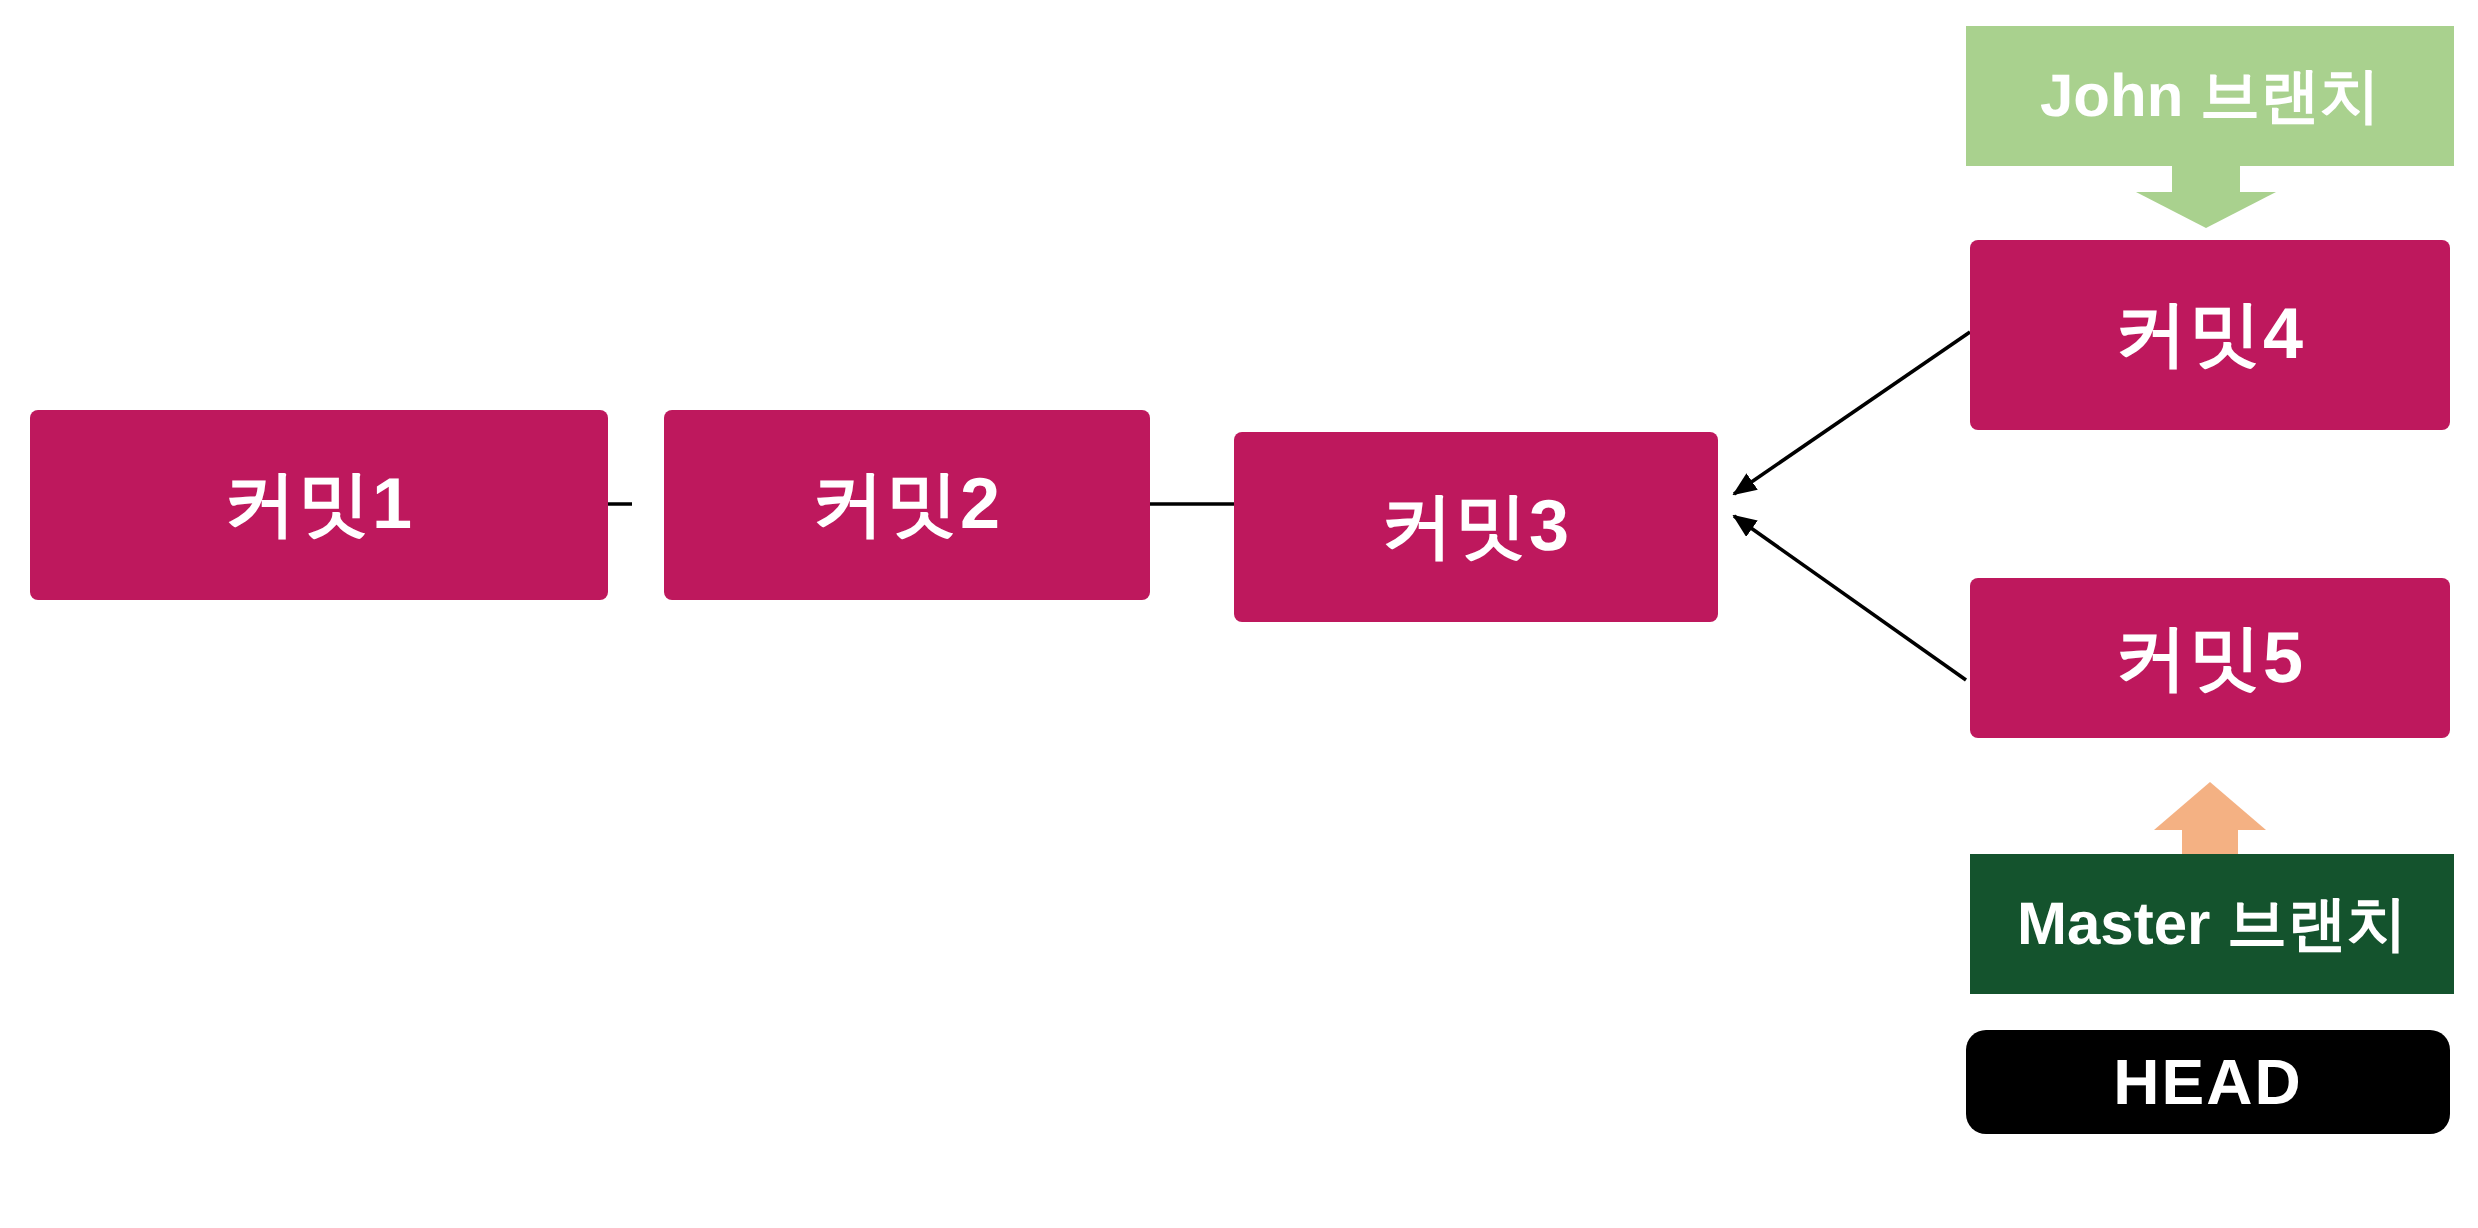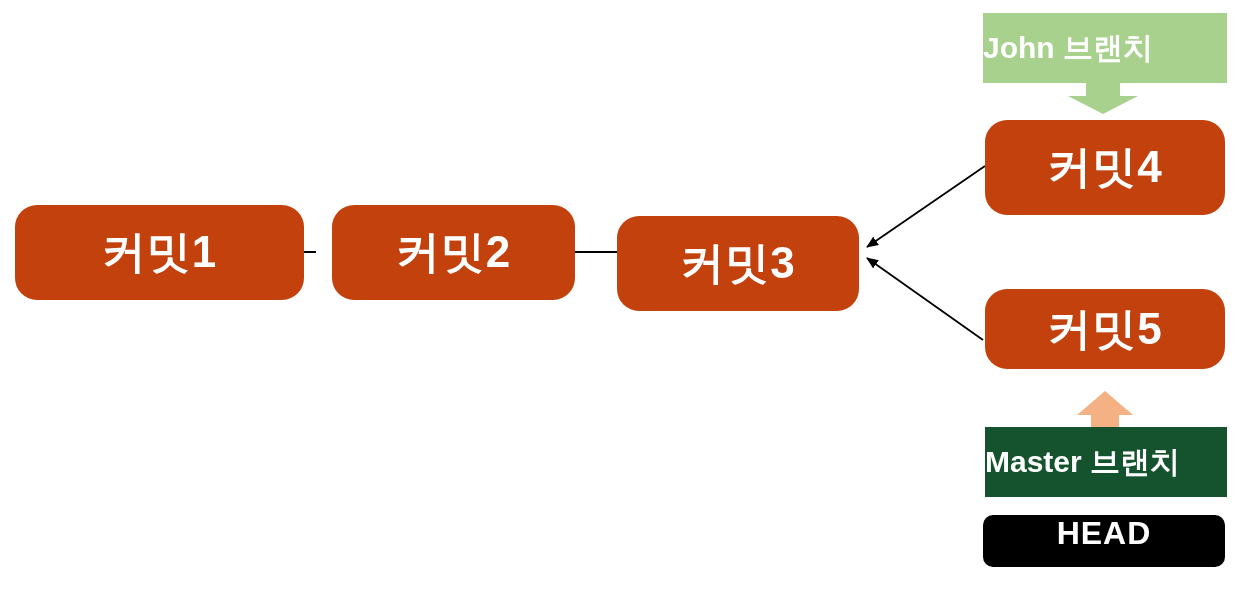--- a/index.html
+++ b/index.html
@@ -16,44 +16,44 @@
 
   .edges-svg {
     position: absolute;
     left: 0; top: 0;
     width: 1239px; height: 614px;
     pointer-events: none;
   }
 
   .commit-box {
     position: absolute;
-    background: #c2410c;
-    border-radius: 22px;
+    background: #be185d;
+    border-radius: 4px;
     color: #ffffff;
-    font-size: 44px;
+    font-size: 36px;
     font-weight: bold;
     display: flex;
     align-items: center;
     justify-content: center;
     letter-spacing: 1px;
   }
   .commit-1 { left: 15px;  top: 205px; width: 289px; height: 95px; }
   .commit-2 { left: 332px; top: 205px; width: 243px; height: 95px; }
   .commit-3 { left: 617px; top: 216px; width: 242px; height: 95px; }
   .commit-4 { left: 985px; top: 120px; width: 240px; height: 95px; }
   .commit-5 { left: 985px; top: 289px; width: 240px; height: 80px; }
 
   .branch-callout {
     position: absolute;
     color: #ffffff;
     font-size: 30px;
     font-weight: bold;
     display: flex;
     align-items: center;
-    justify-content: flex-start;
+    justify-content: center;
   }
   .john-rect   { left: 983px; top: 13px;  width: 244px; height: 70px; background: #a9d18e; }
   .master-rect { left: 985px; top: 427px; width: 242px; height: 70px; background: #14532d; }
 
   
   .john-arrow-stem {
     position: absolute; left: 1086px; top: 82px;
     width: 34px; height: 15px; background: #a9d18e;
   }
   .john-arrow-head {
@@ -80,20 +80,21 @@
   .head-box {
     position: absolute;
     left: 983px; top: 515px;
     width: 242px; height: 52px;
     background: #000000;
     border-radius: 10px;
     color: #ffffff;
     font-size: 32px;
     font-weight: bold;
     display: flex;
+    align-items: center;
     justify-content: center;
     letter-spacing: 1px;
   }
 </style>
 </head>
 <body>
 
 <div class="canvas">
 
   <svg class="edges-svg" viewBox="0 0 1239 614" xmlns="http://www.w3.org/2000/svg">

